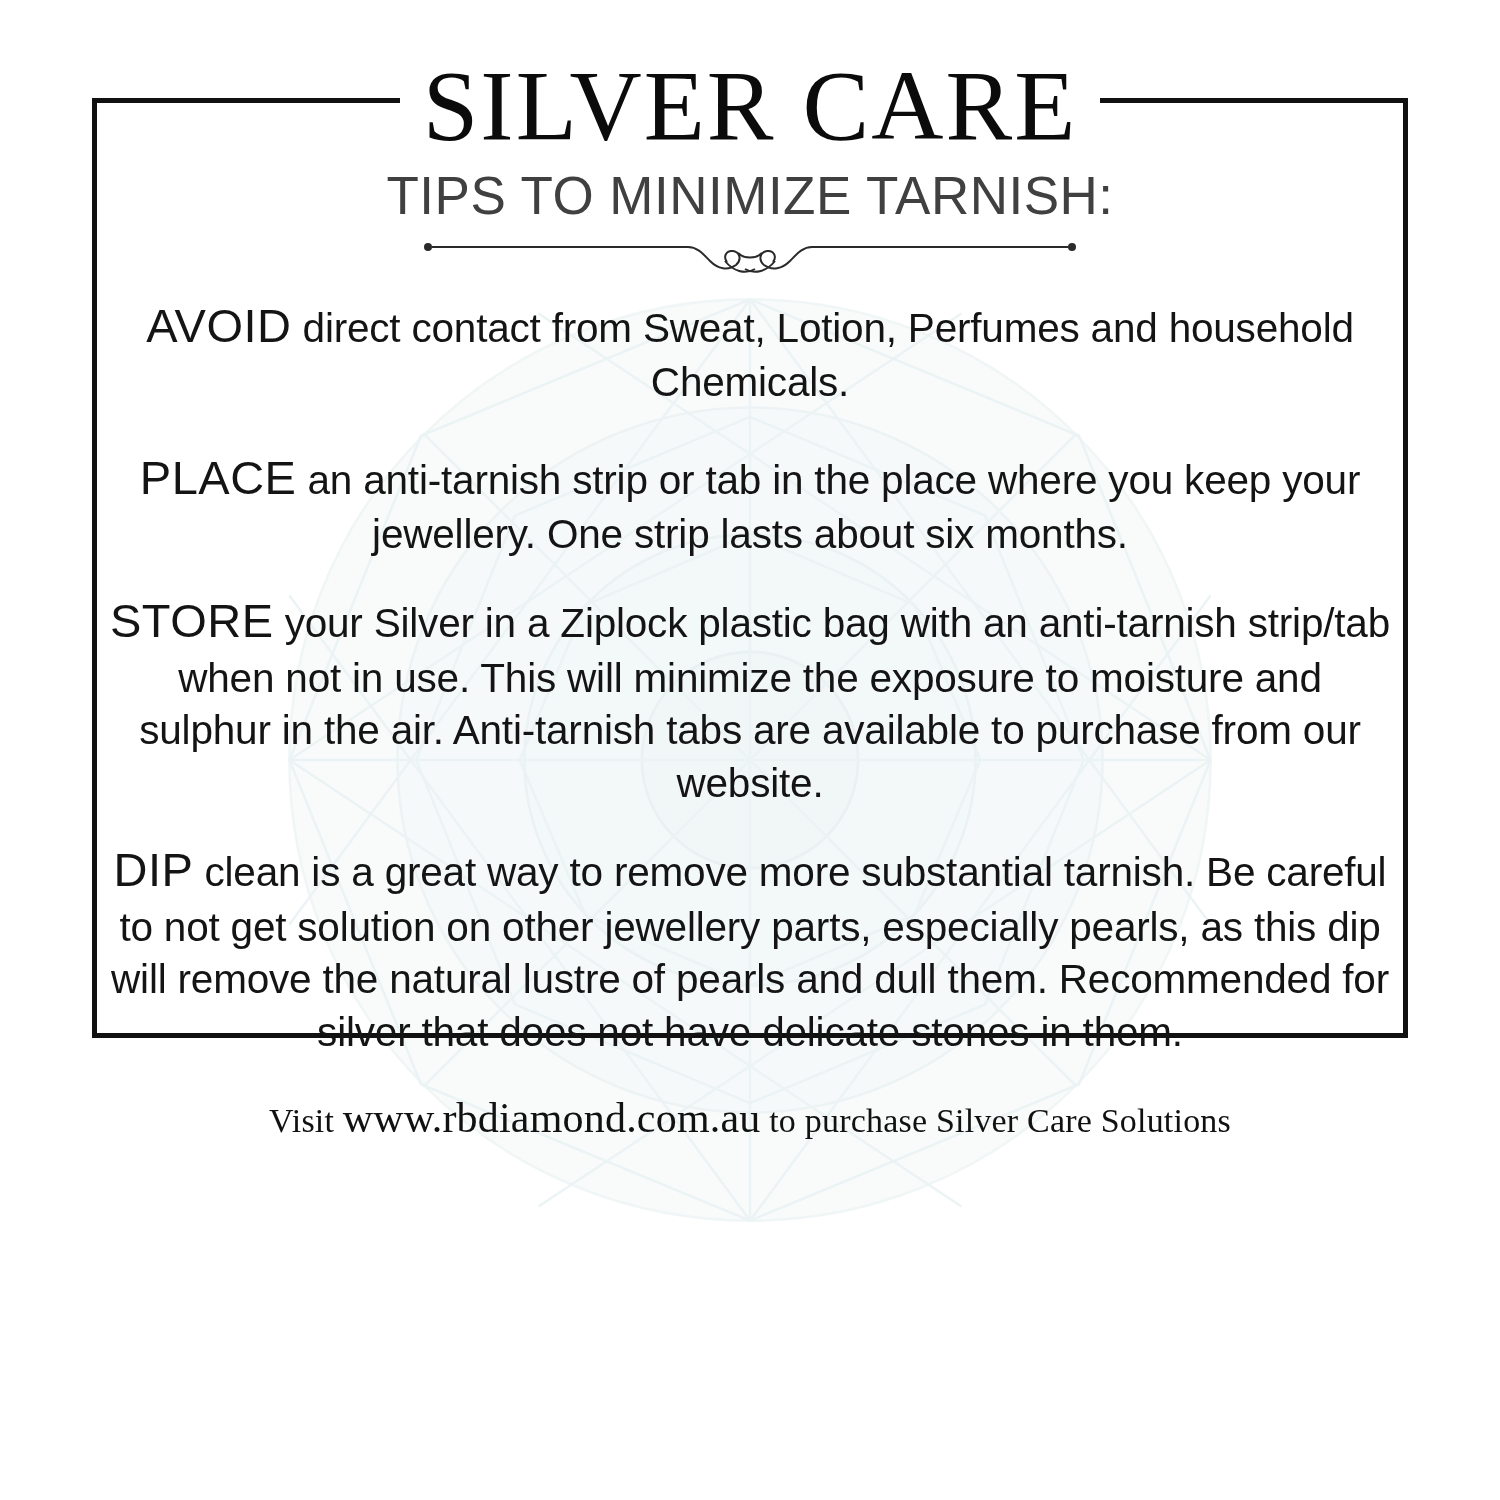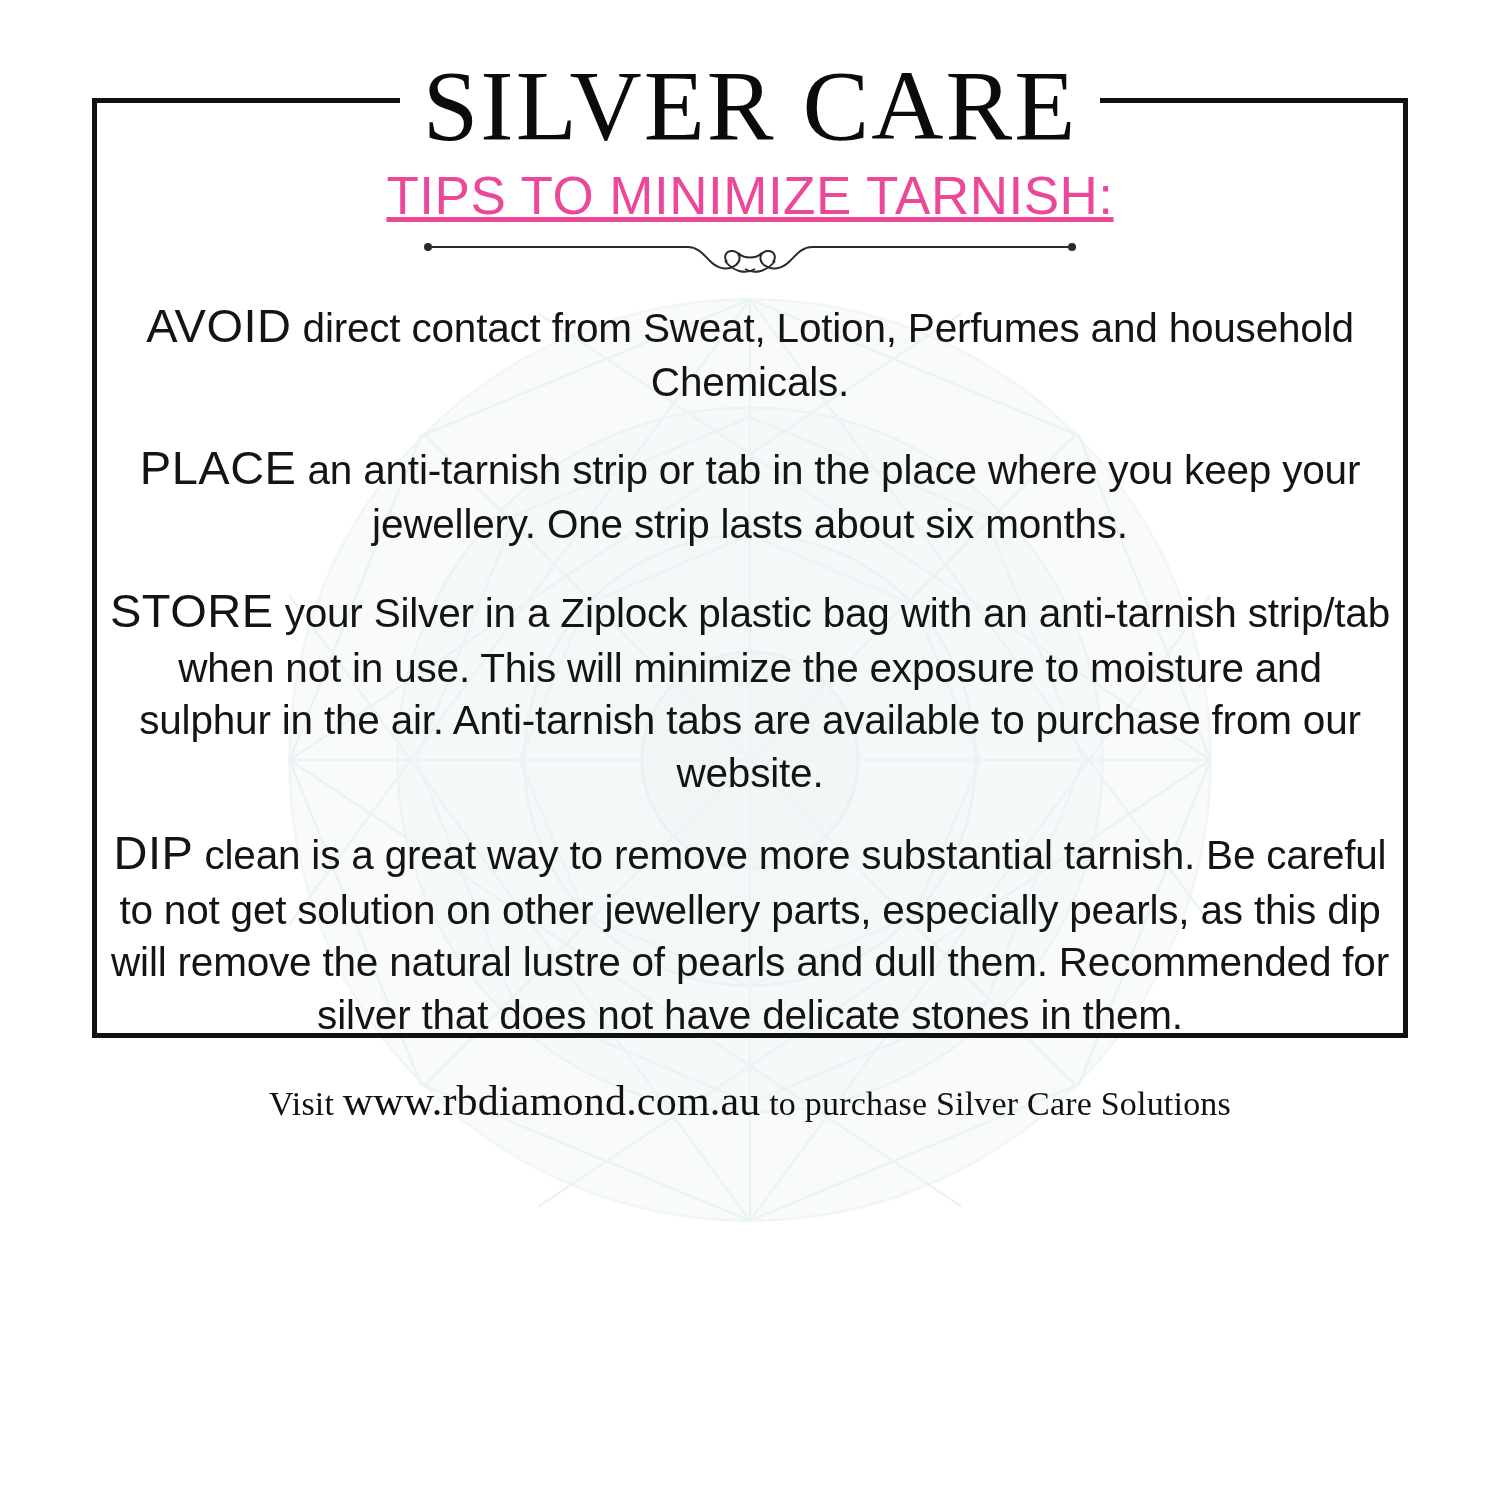--- a/index.html
+++ b/index.html
@@ -75,25 +75,24 @@
     letter-spacing: 2px;
     color: #0b0b0b;
     margin: 0;
     font-weight: 400;
   }
 
   .subtitle {
     font-family: "Liberation Sans", sans-serif;
     font-size: 53px;
     line-height: 1.15;
-    color: #ec4899;
+    color: #404040;
     margin: 10px 0 0 0;
     font-weight: 400;
     letter-spacing: 0.5px;
-    text-decoration: underline;
   }
 
   .divider {
     width: 660px;
     height: 44px;
     margin: 8px auto 16px auto;
     display: block;
   }
 
   .tips {
@@ -108,23 +107,23 @@
     color: #141414;
     margin: 0 0 28px 0;
     text-align: center;
     letter-spacing: -0.2px;
   }
   .tip .kw {
     font-size: 47px;
     letter-spacing: 0.5px;
   }
 
-  .tip.t-avoid { margin-bottom: 28px; }
+  .tip.t-avoid { margin-bottom: 38px; }
   .tip.t-place { margin-bottom: 30px; }
-  .tip.t-store { margin-bottom: 23px; }
+  .tip.t-store { margin-bottom: 30px; }
   .tip.t-rub   { margin-bottom: 30px; }
   .tip.t-dip   { margin-bottom: 36px; }
   .tip.t-foam  { margin-bottom: 26px; }
 
   .footer {
     font-family: "Liberation Serif", serif;
     font-size: 34px;
     color: #111111;
     margin-top: 28px;
     letter-spacing: 0.2px;

